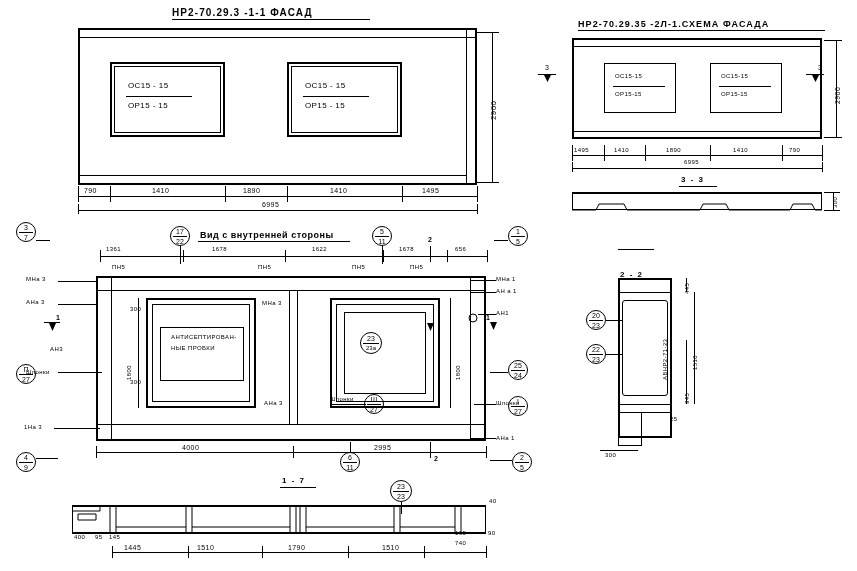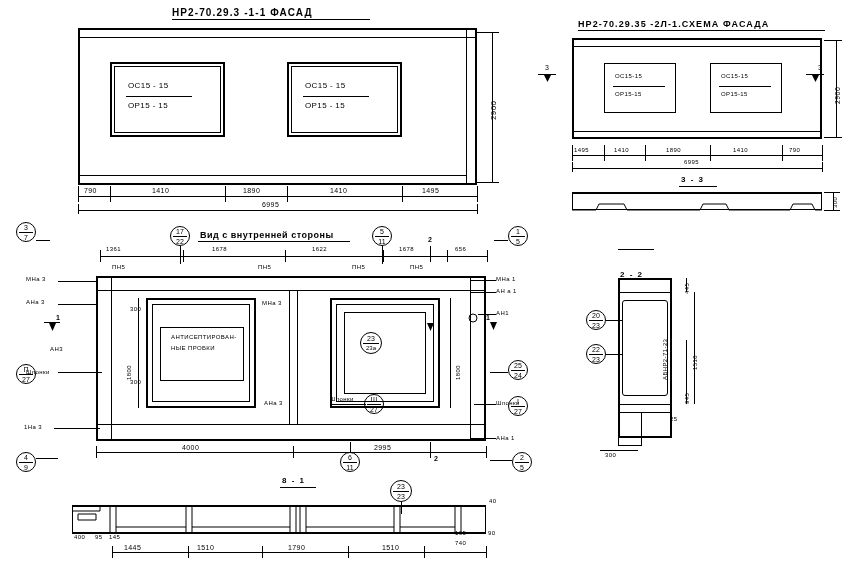--- a/index.html
+++ b/index.html
@@ -339,21 +339,21 @@
   <div class="t v xs" style="left:684px;top:294px;transform:rotate(-90deg);">445</div>
   <div class="ln v" style="left:694px;top:292px;height:112px;"></div>
   <div class="t v xs" style="left:692px;top:370px;transform:rotate(-90deg);">1510</div>
   <div class="ln v" style="left:686px;top:340px;height:64px;"></div>
   <div class="t v xs" style="left:684px;top:404px;transform:rotate(-90deg);">945</div>
   <div class="t xs" style="left:670px;top:416px;">25</div>
   <div class="ln h" style="left:600px;top:450px;width:38px;"></div>
   <div class="t xs" style="left:605px;top:452px;">300</div>
   <div class="box" style="left:618px;top:412px;width:24px;height:34px;"></div>
 
-  <div class="t b" style="left:282px;top:476px;letter-spacing:1.5px;">8 - 1</div>
+  <div class="t b" style="left:282px;top:476px;letter-spacing:1.5px;">1 - 7</div>
   <div class="ln h" style="left:280px;top:487px;width:36px;"></div>
 
   <div class="circ" style="left:390px;top:480px;width:22px;height:22px;">
     <span>23</span>
       <i class="sep"></i>
       <span>23</span>
   </div>
   <div class="ln v" style="left:401px;top:502px;height:12px;"></div>
 
   <div class="box" style="left:72px;top:505px;width:414px;height:28px;"></div>

